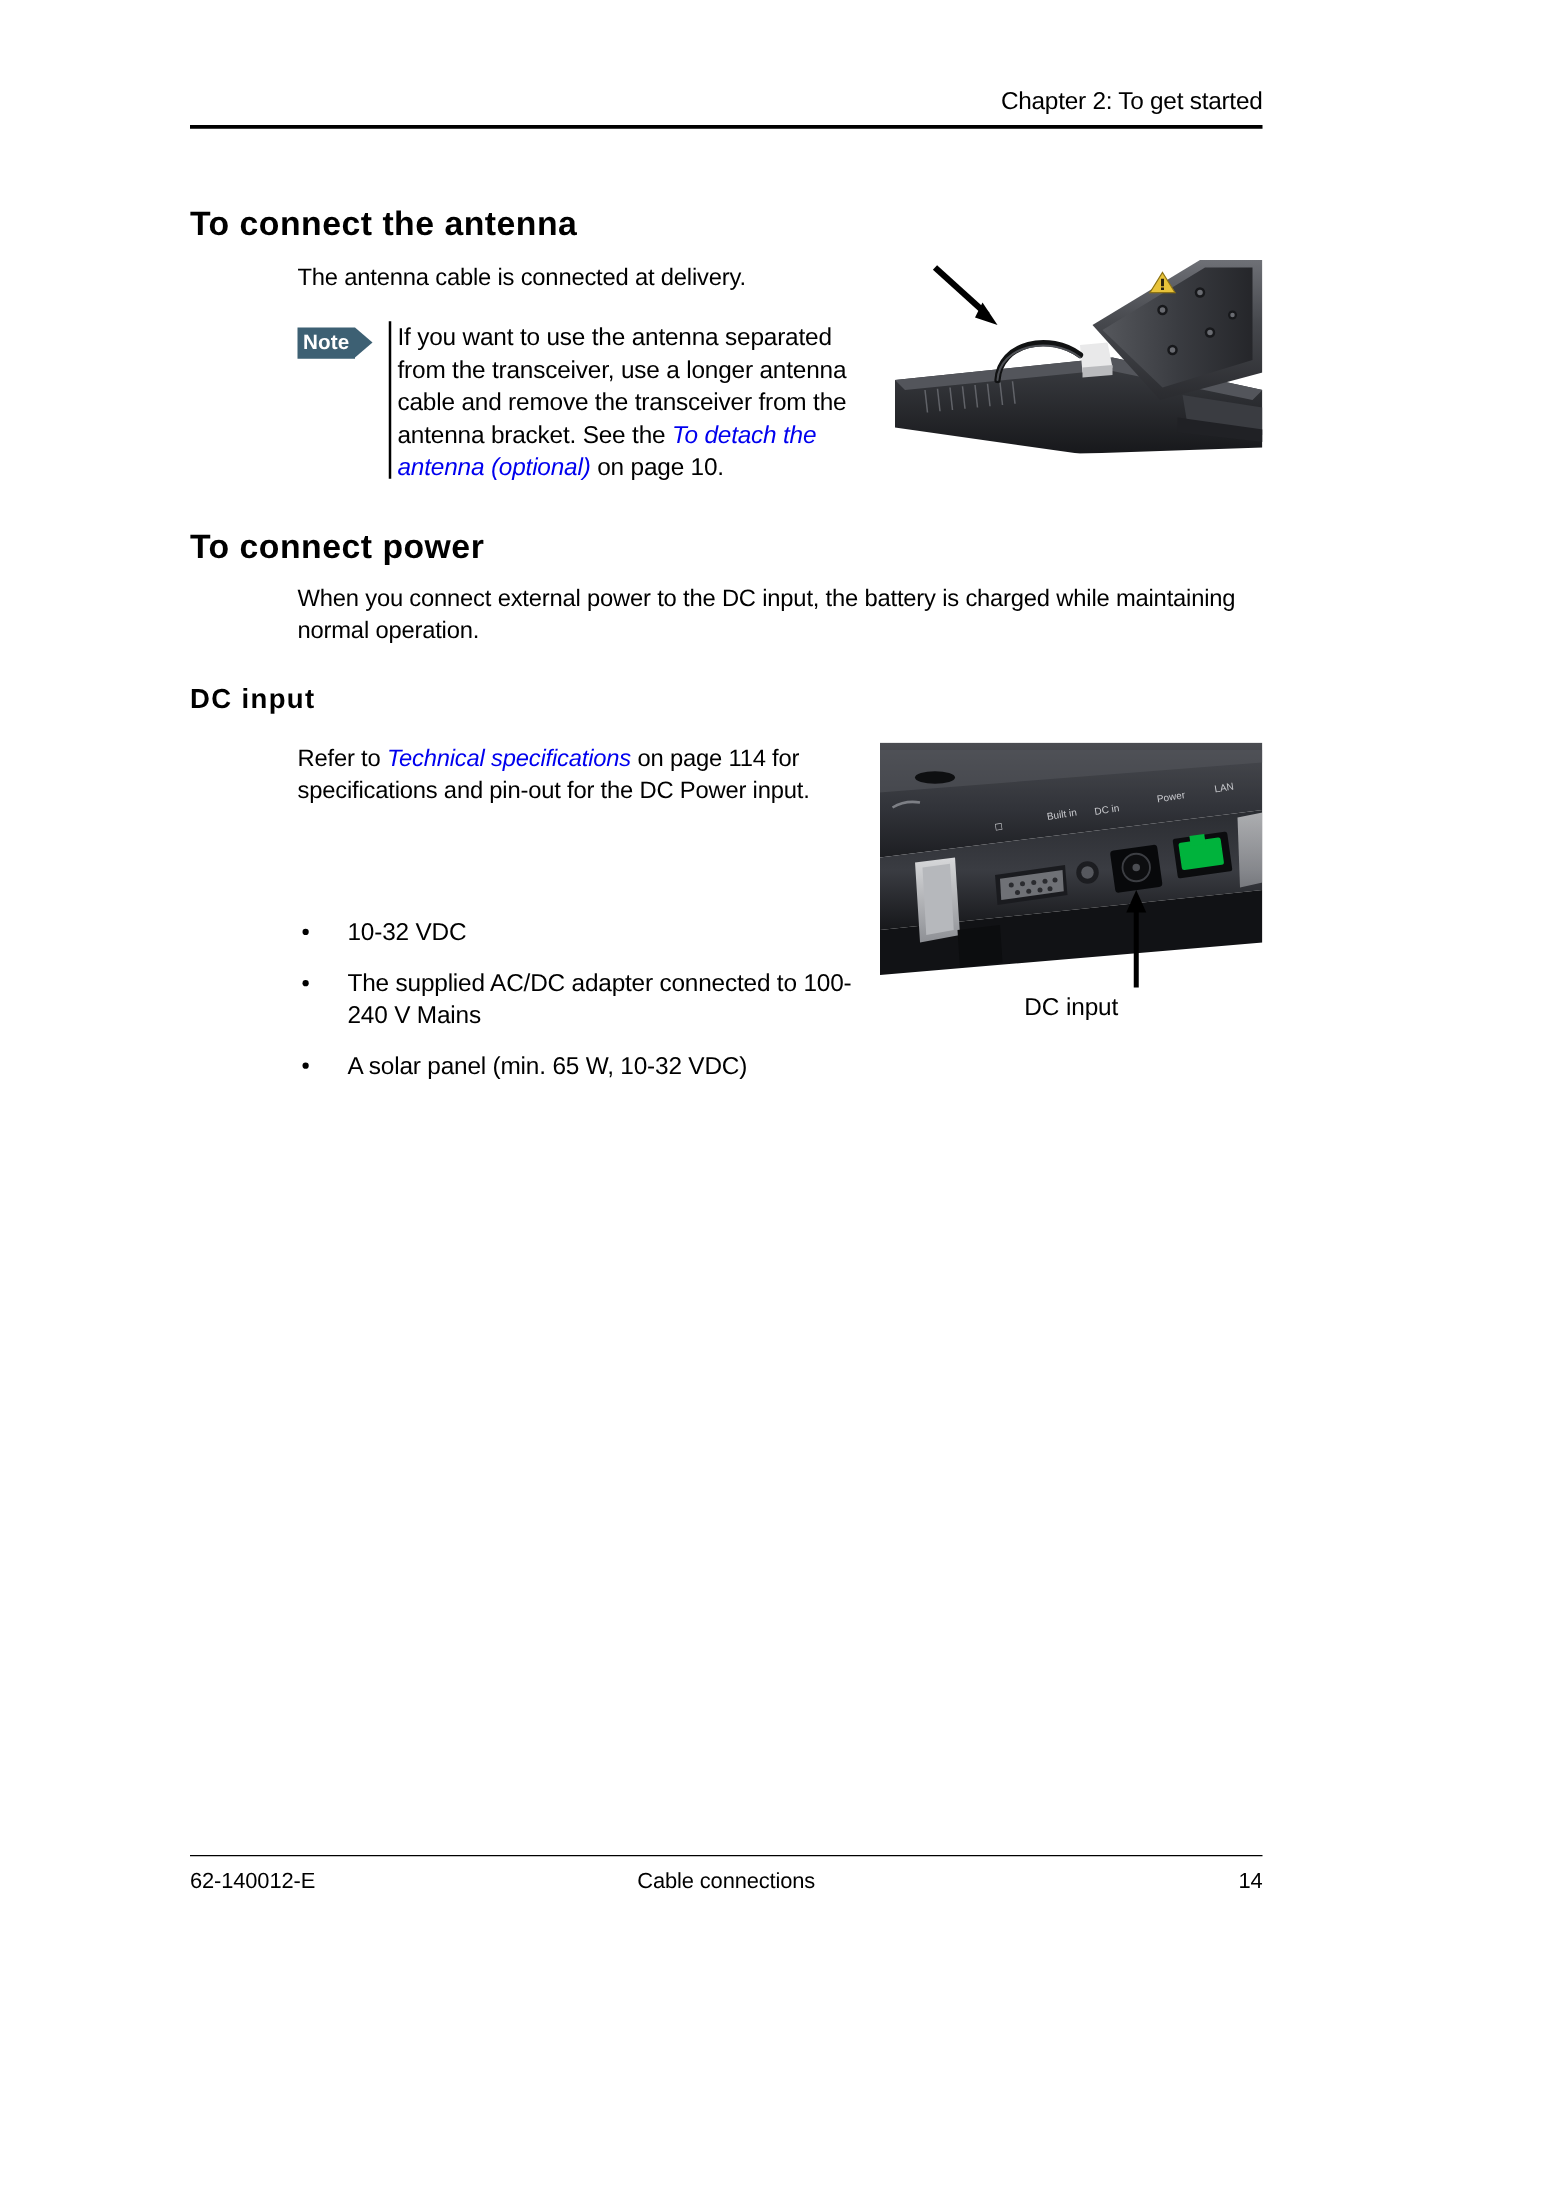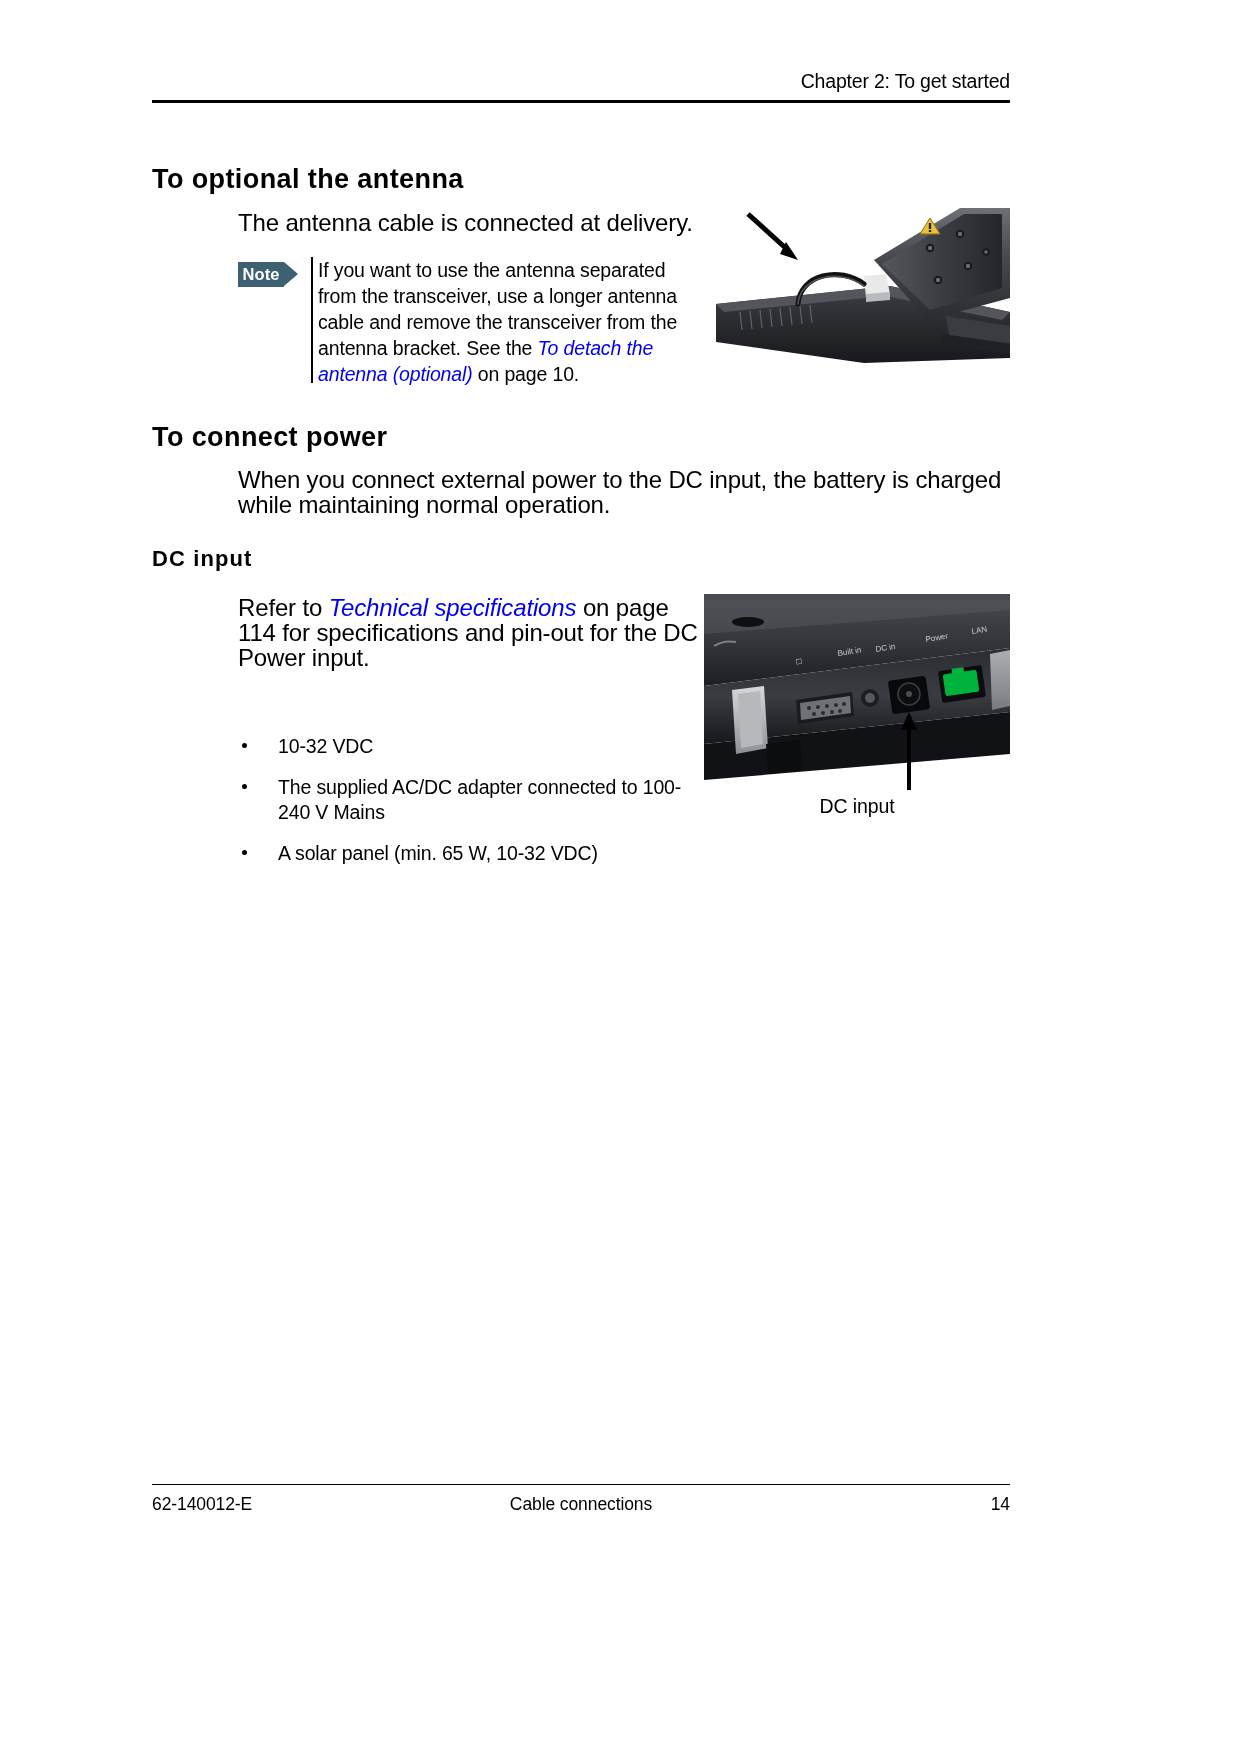--- a/index.html
+++ b/index.html
@@ -97,21 +97,21 @@
     padding: 0;
     font-size: 22px;
     font-weight: bold;
     letter-spacing: 1.1px;
     color: #000;
   }
 
   
   .body-text {
     position: absolute;
-    font-size: 24px;
+    font-size: 19px;
     line-height: 25px;
     letter-spacing: -0.15px;
     color: #000;
   }
   .link {
     color: #0000EE;
     font-style: italic;
   }
 
   
@@ -244,21 +244,21 @@
   svg { display: block; }
 </style>
 </head>
 <body>
 
 <div class="page">
 
   <div class="header">Chapter 2: To get started</div>
   <div class="header-rule"></div>
 
-  <h1 class="sec-title" style="top:152px;">To optional the antenna</h1>
+  <h1 class="sec-title" style="top:152px;">To connect the antenna</h1>
 
   <div class="body-text" style="left:238px; top:198px; width:470px;">The antenna cable is connected at delivery.</div>
 
   <div class="note-block">
     <div class="note-badge">
       <div class="note-badge-body"></div>
       <div class="note-badge-arrow"></div>
       <div class="note-badge-label">Note</div>
     </div>
     <div class="note-divider"></div>

